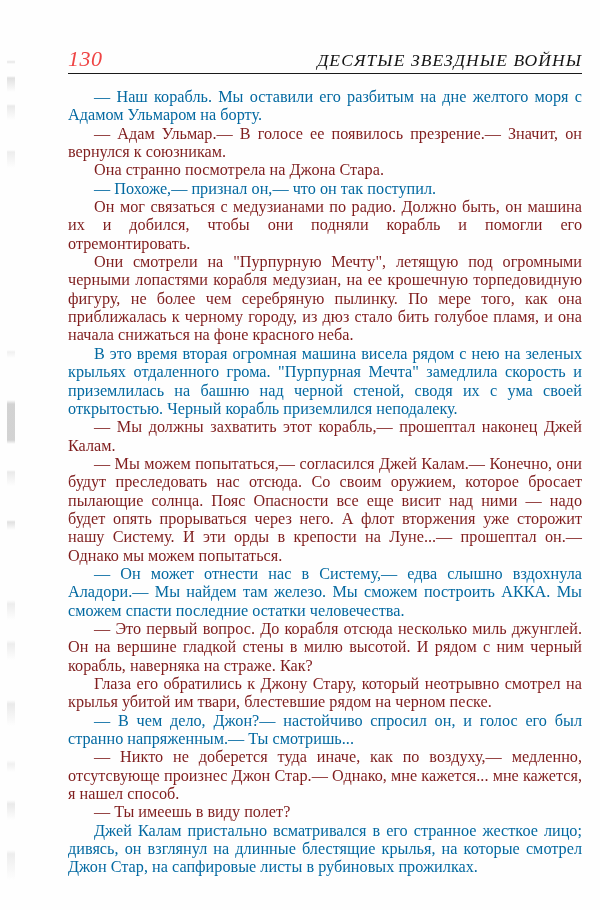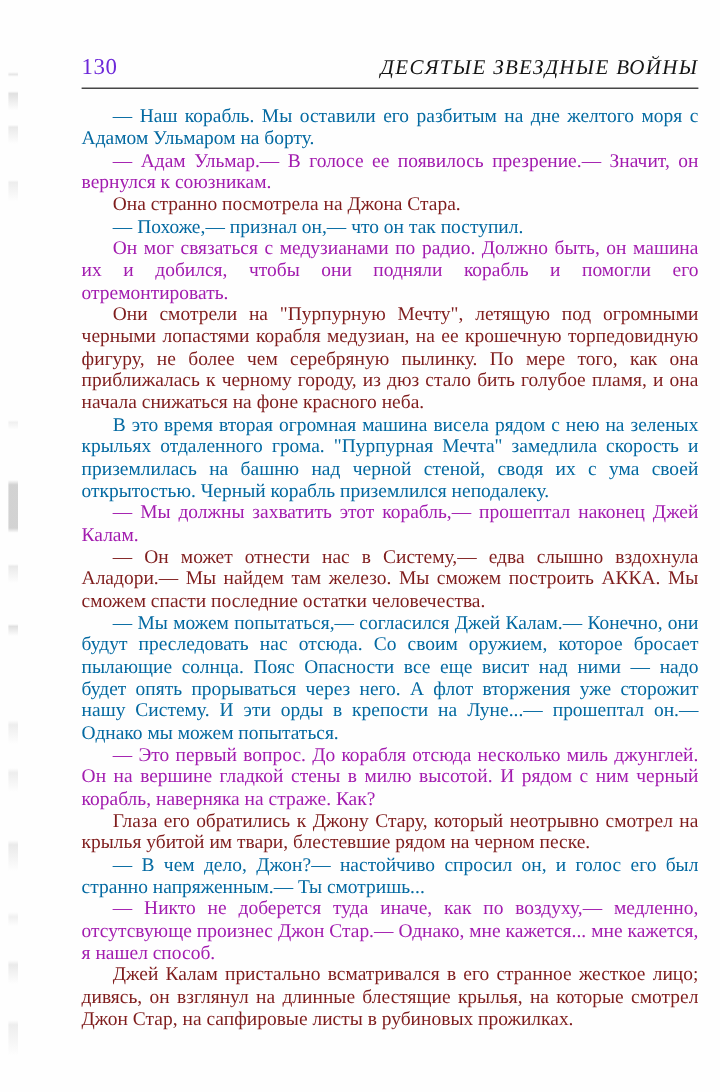--- a/index.html
+++ b/index.html
@@ -63,23 +63,24 @@
   .running-head {
     position: absolute;
     left: 68px;
     top: 46px;
     width: 514px;
     display: flex;
     align-items: baseline;
     justify-content: space-between;
   }
   .folio {
-    font-size: 19px;
+    font-style: italic;
+    font-size: 22px;
     letter-spacing: 0.5px;
-    color: #6d28d9;
+    color: #ef4444;
   }
   .head-title {
     font-style: italic;
     font-size: 17.5px;
     letter-spacing: 1.1px;
     color: #151515;
     white-space: nowrap;
     margin-left: 36px;
   }
   .head-rule {
@@ -104,21 +105,21 @@
     color: #121212;
     letter-spacing: 0.02px;
   }
   .body-text p {
     margin: 0;
     text-indent: 26px;
     hyphens: manual;
   }
   
   .body-text p:nth-child(3n+1) { color: #0369a1; }
-  .body-text p:nth-child(3n+2) { color: #a21caf; }
+  .body-text p:nth-child(3n+2) { color: #7f1d1d; }
   .body-text p:nth-child(3n)   { color: #7f1d1d; }
 </style>
 </head>
 <body>
 
 <div class="page">
 
   <div class="gutter-artifacts"></div>
 
   <div class="running-head">
@@ -129,22 +130,23 @@
 
   <div class="body-text" id="body-text">
       <p>— Наш корабль. Мы оставили его разбитым на дне желтого моря с Адамом Ульмаром на борту.</p>
       <p>— Адам Ульмар.— В голосе ее появилось презрение.— Значит, он вернулся к союзникам.</p>
       <p>Она странно посмотрела на Джона Стара.</p>
       <p>— Похоже,— признал он,— что он так поступил.</p>
       <p>Он мог связаться с медузианами по радио. Должно быть, он машина их и добился, чтобы они подняли корабль и помогли его отремонтировать.</p>
       <p>Они смотрели на "Пурпурную Мечту", летящую под огромными черными лопастями корабля медузиан, на ее крошечную торпедовидную фигуру, не более чем серебряную пылинку. По мере того, как она приближалась к черному городу, из дюз стало бить голубое пламя, и она начала снижаться на фоне красного неба.</p>
       <p>В это время вторая огромная машина висела рядом с нею на зеленых крыльях отдаленного грома. "Пурпурная Мечта" замедлила скорость и приземлилась на башню над черной стеной, сводя их с ума своей открытостью. Черный корабль приземлился неподалеку.</p>
       <p>— Мы должны захватить этот корабль,— прошептал наконец Джей Калам.</p>
+      <p>— Мы можем попытаться,— согласился Джей Калам.— Конечно, они будут преследовать нас отсюда. Со своим оружием, которое бросает пылающие солнца. Пояс Опасности все еще висит над ними — надо будет опять прорываться через него. А флот вторжения уже сторожит нашу Систему. И эти орды в крепости на Луне...— прошептал он.— Однако мы можем попытаться.</p>
       <p>— Он может отнести нас в Систему,— едва слышно вздохнула Аладори.— Мы найдем там железо. Мы сможем построить АККА. Мы сможем спасти последние остатки человечества.</p>
-      <p>— Мы можем попытаться,— согласился Джей Калам.— Конечно, они будут преследовать нас отсюда. Со своим оружием, которое бросает пылающие солнца. Пояс Опасности все еще висит над ними — надо будет опять прорываться через него. А флот вторжения уже сторожит нашу Систему. И эти орды в крепости на Луне...— прошептал он.— Однако мы можем попытаться.</p>
       <p>— Это первый вопрос. До корабля отсюда несколько миль джунглей. Он на вершине гладкой стены в милю высотой. И рядом с ним черный корабль, наверняка на страже. Как?</p>
       <p>Глаза его обратились к Джону Стару, который неотрывно смотрел на крылья убитой им твари, блестевшие рядом на черном песке.</p>
       <p>— В чем дело, Джон?— настойчиво спросил он, и голос его был странно напряженным.— Ты смотришь...</p>
       <p>— Никто не доберется туда иначе, как по воздуху,— медленно, отсутсвующе произнес Джон Стар.— Однако, мне кажется... мне кажется, я нашел способ.</p>
+      <p>— Ты имеешь в виду полет?</p>
       <p>Джей Калам пристально всматривался в его странное жесткое лицо; дивясь, он взглянул на длинные блестящие крылья, на которые смотрел Джон Стар, на сапфировые листы в рубиновых прожилках.</p>
     </div>
 
 </div>
 
 </body></html>

